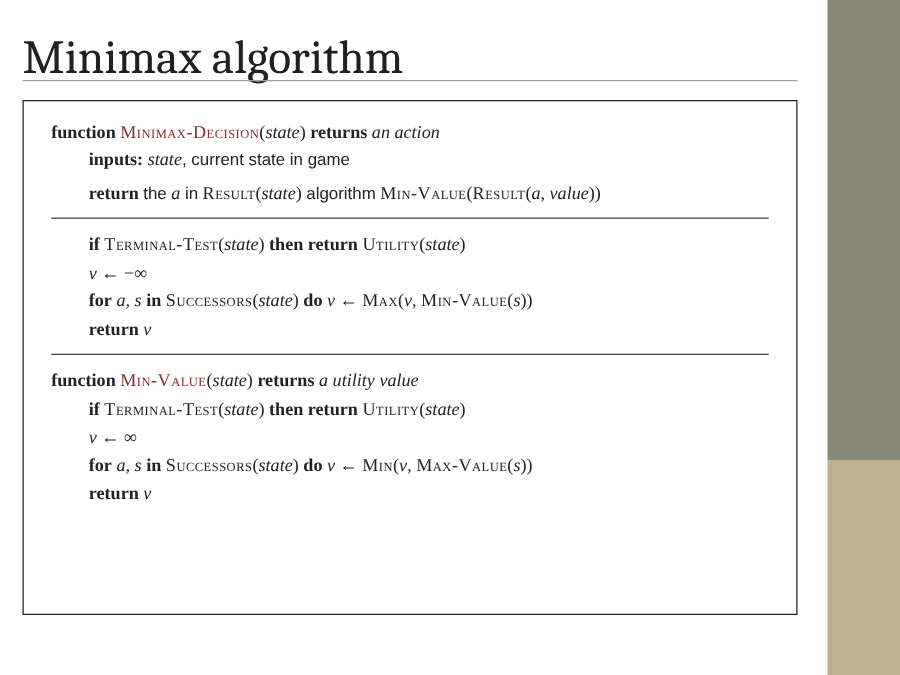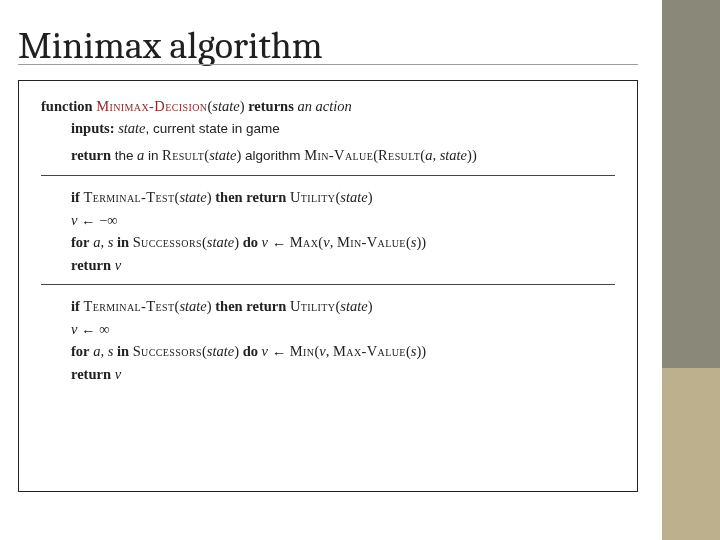--- a/index.html
+++ b/index.html
@@ -110,21 +110,21 @@
       <span class="sans">the</span>
       <span> </span>
       <span class="it">a</span>
       <span> </span>
       <span class="sans">in</span>
       <span> </span>
       <span class="fn">Result</span><span>(</span><span class="it">state</span><span>)</span>
       <span> </span>
       <span class="sans">algorithm</span>
       <span> </span>
-      <span class="fn">Min-Value</span><span>(</span><span class="fn">Result</span><span>(</span><span class="it">a, state</span><span>))</span>
+      <span class="fn">Min-Value</span><span>(</span><span class="fn">Result</span><span>(</span><span class="it">a, value</span><span>))</span>
     </div>
   </div>
 
   <hr class="sep">
 
   <div class="block">
     <div class="line ind1">
       <span class="kw">if</span>
       <span> </span>
       <span class="fn">Terminal-Test</span><span>(</span><span class="it">state</span><span>)</span>
@@ -156,20 +156,29 @@
     <div class="line ind1">
       <span class="kw">return</span>
       <span> </span>
       <span class="it">v</span>
     </div>
   </div>
 
   <hr class="sep">
 
   <div class="block">
+    <div class="line">
+      <span class="kw">function</span>
+      <span> </span>
+      <span class="fn-red">Min-Value</span><span>(</span><span class="it">state</span><span>)</span>
+      <span> </span>
+      <span class="kw">returns</span>
+      <span> </span>
+      <span class="it">a utility value</span>
+    </div>
     <div class="line ind1">
       <span class="kw">if</span>
       <span> </span>
       <span class="fn">Terminal-Test</span><span>(</span><span class="it">state</span><span>)</span>
       <span> </span>
       <span class="kw">then return</span>
       <span> </span>
       <span class="fn">Utility</span><span>(</span><span class="it">state</span><span>)</span>
     </div>
     <div class="line ind1">

